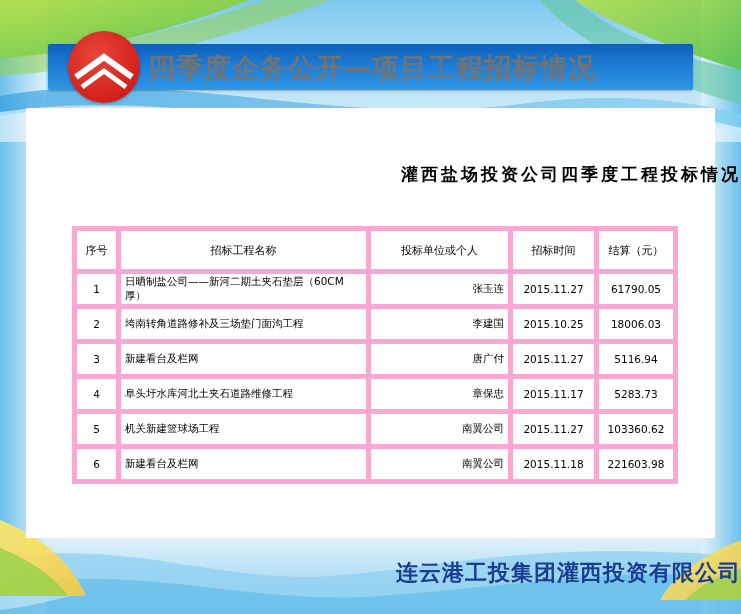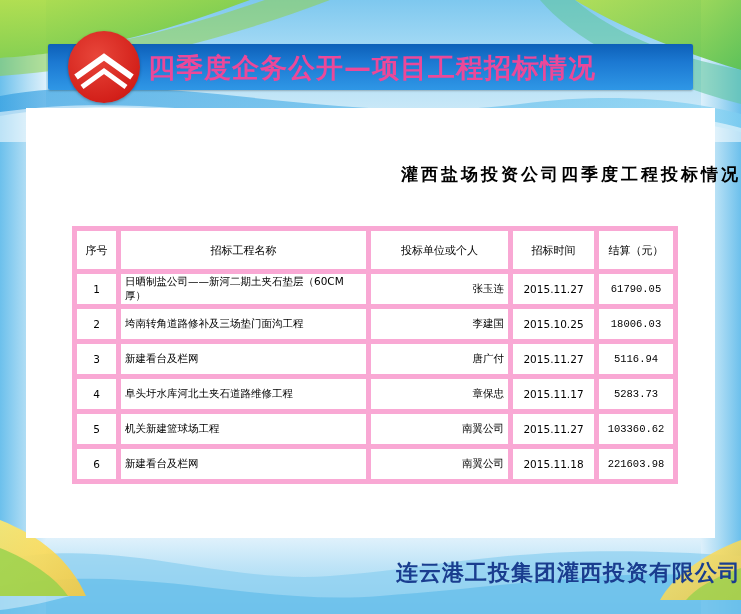--- a/index.html
+++ b/index.html
@@ -59,21 +59,21 @@
     box-shadow: 0 1px 2px rgba(0,0,0,0.25);
   }
   .header-title {
     position: absolute;
     left: 148px; top: 47px;
     width: 520px; height: 42px;
     line-height: 42px;
     font-family: "DejaVu Sans", sans-serif;
     font-size: 27px;
     font-weight: bold;
-    color: #ec4899;
+    color: #737373;
     letter-spacing: 1px;
     white-space: nowrap;
   }
   .logo {
     position: absolute;
     left: 68px; top: 31px;
     width: 72px; height: 72px;
     border-radius: 50%;
     background: radial-gradient(circle at 40% 35%, #e8463a 0%, #d3201a 70%, #b71410 100%);
     box-shadow: 0 1px 3px rgba(0,0,0,0.3);
@@ -115,21 +115,21 @@
     text-align: center;
     font-size: 11px;
   }
   table.report tbody td {
     height: 30px;
   }
   .c-idx  { width: 44px;  text-align: center; }
   .c-name { width: 250px; text-align: left; padding-left: 8px; }
   .c-unit { width: 142px; text-align: right; }
   .c-date { width: 86px;  text-align: center; margin-left: 12px; }
-  .c-amt  { width: 79px;  text-align: center; font-family: Liberation Mono, monospace; }
+  .c-amt  { width: 79px;  text-align: center; }
   
   .footer-title {
     position: absolute;
     left: 0; top: 558px; width: 741px;
     text-align: right;
     font-family: "DejaVu Sans", sans-serif;
     font-size: 22px;
     font-weight: bold;
     color: #1a3d8f;
     letter-spacing: 1px;

